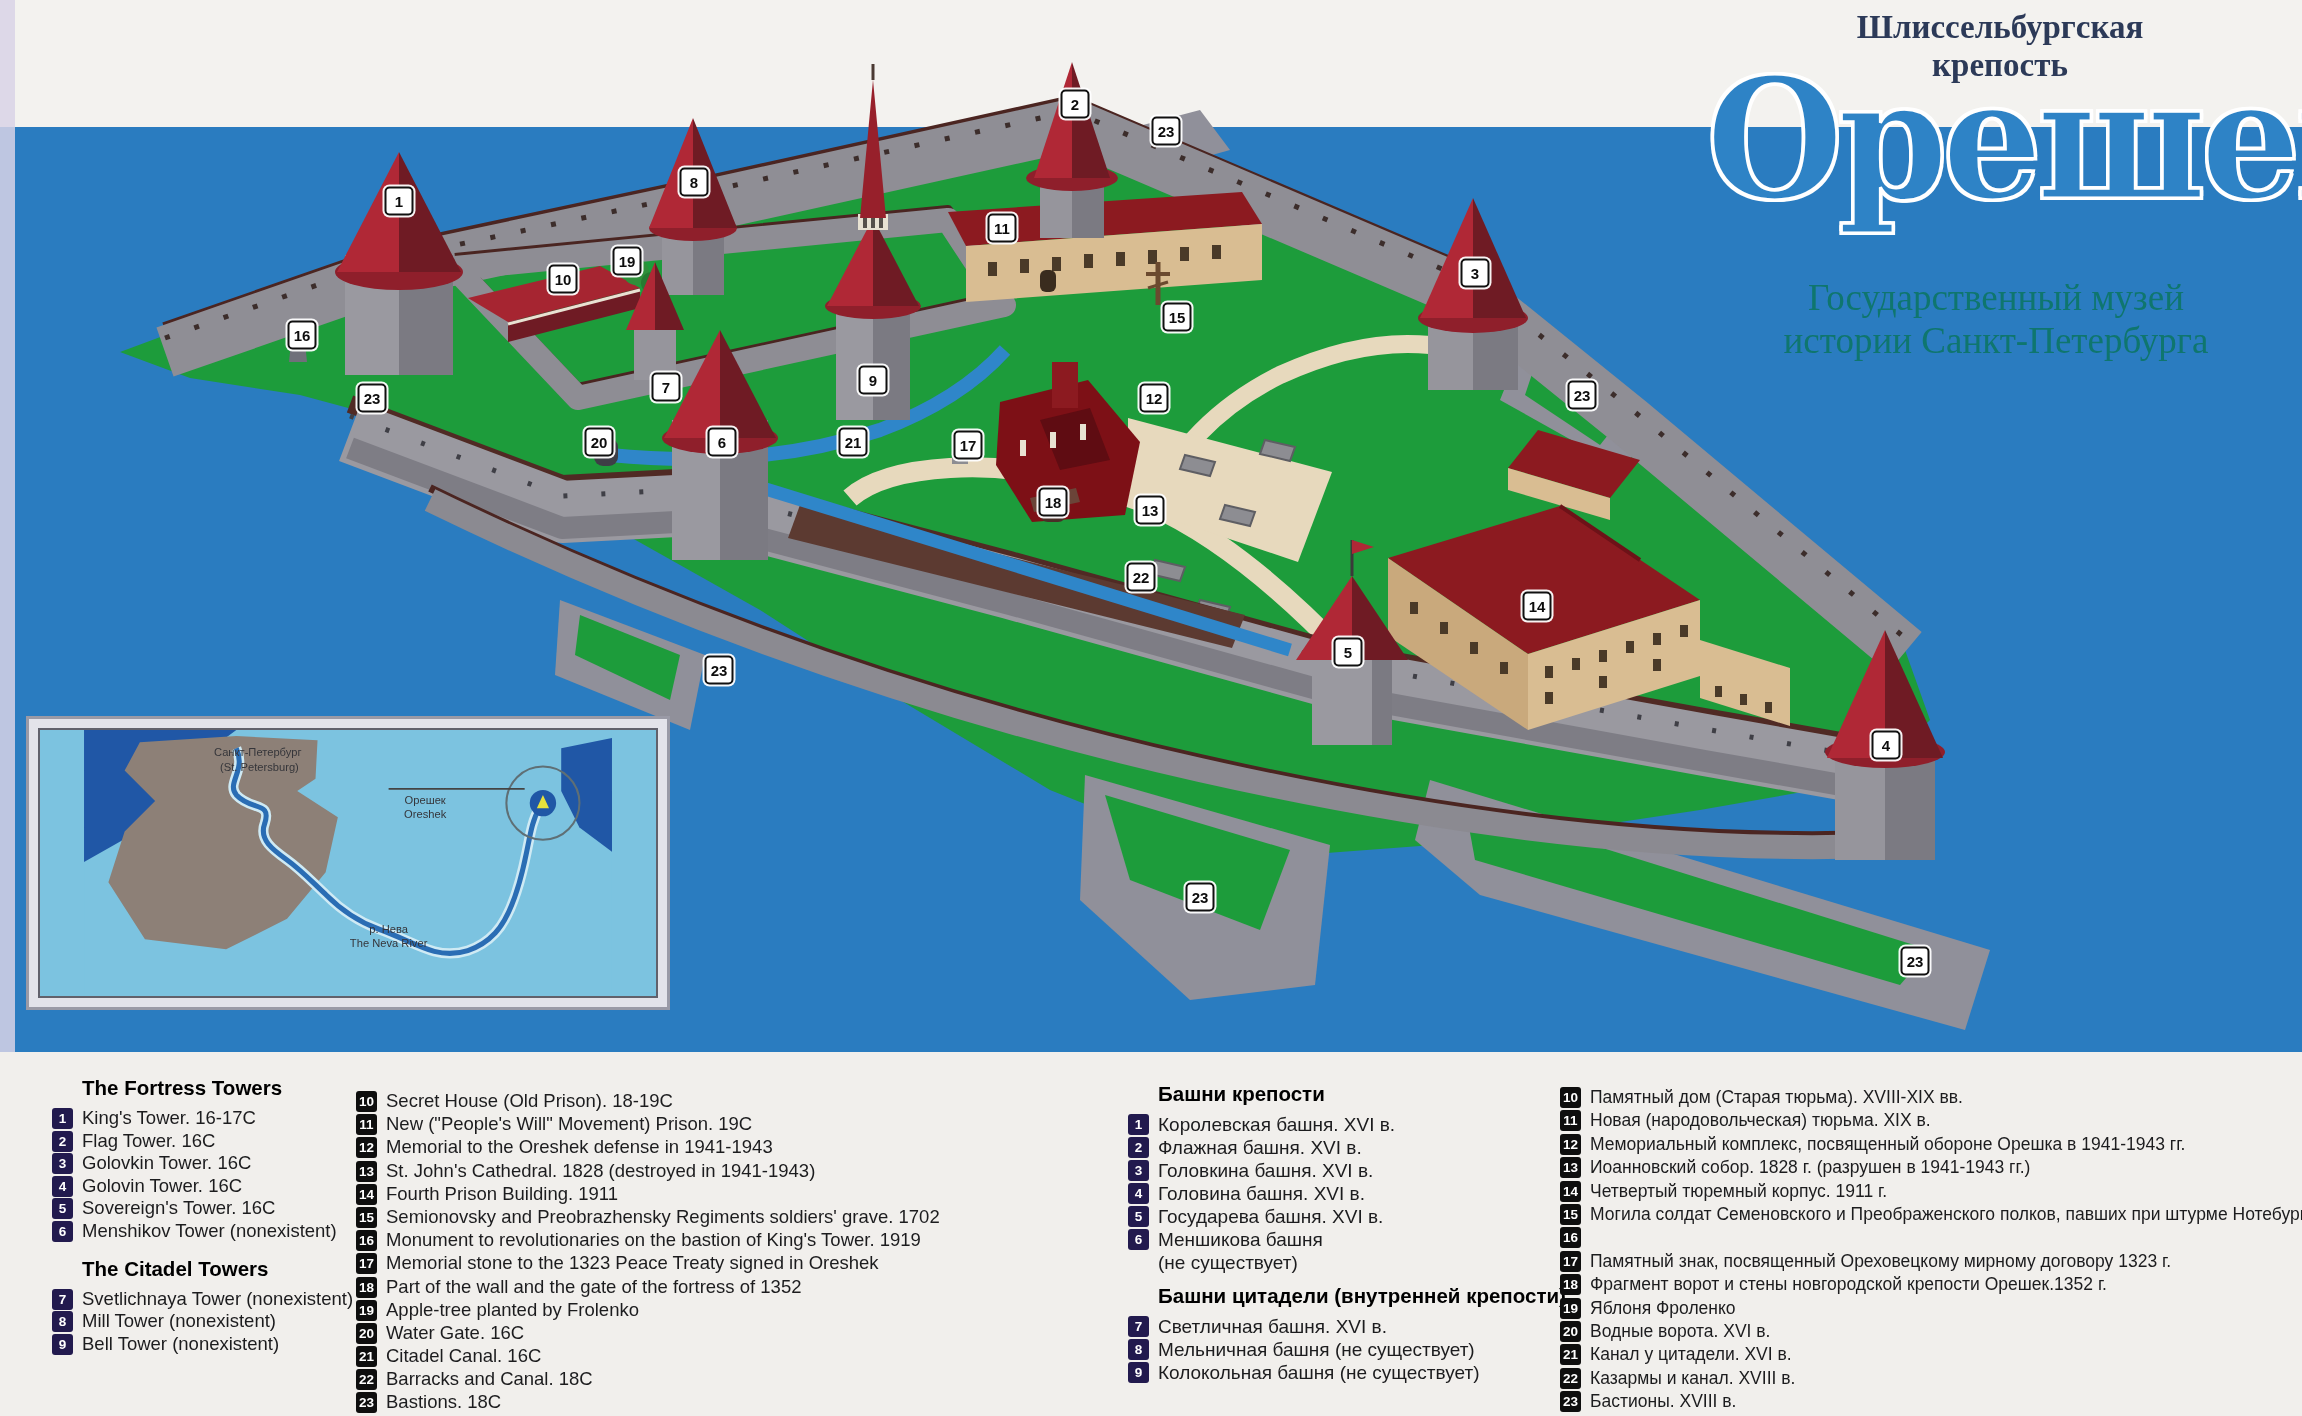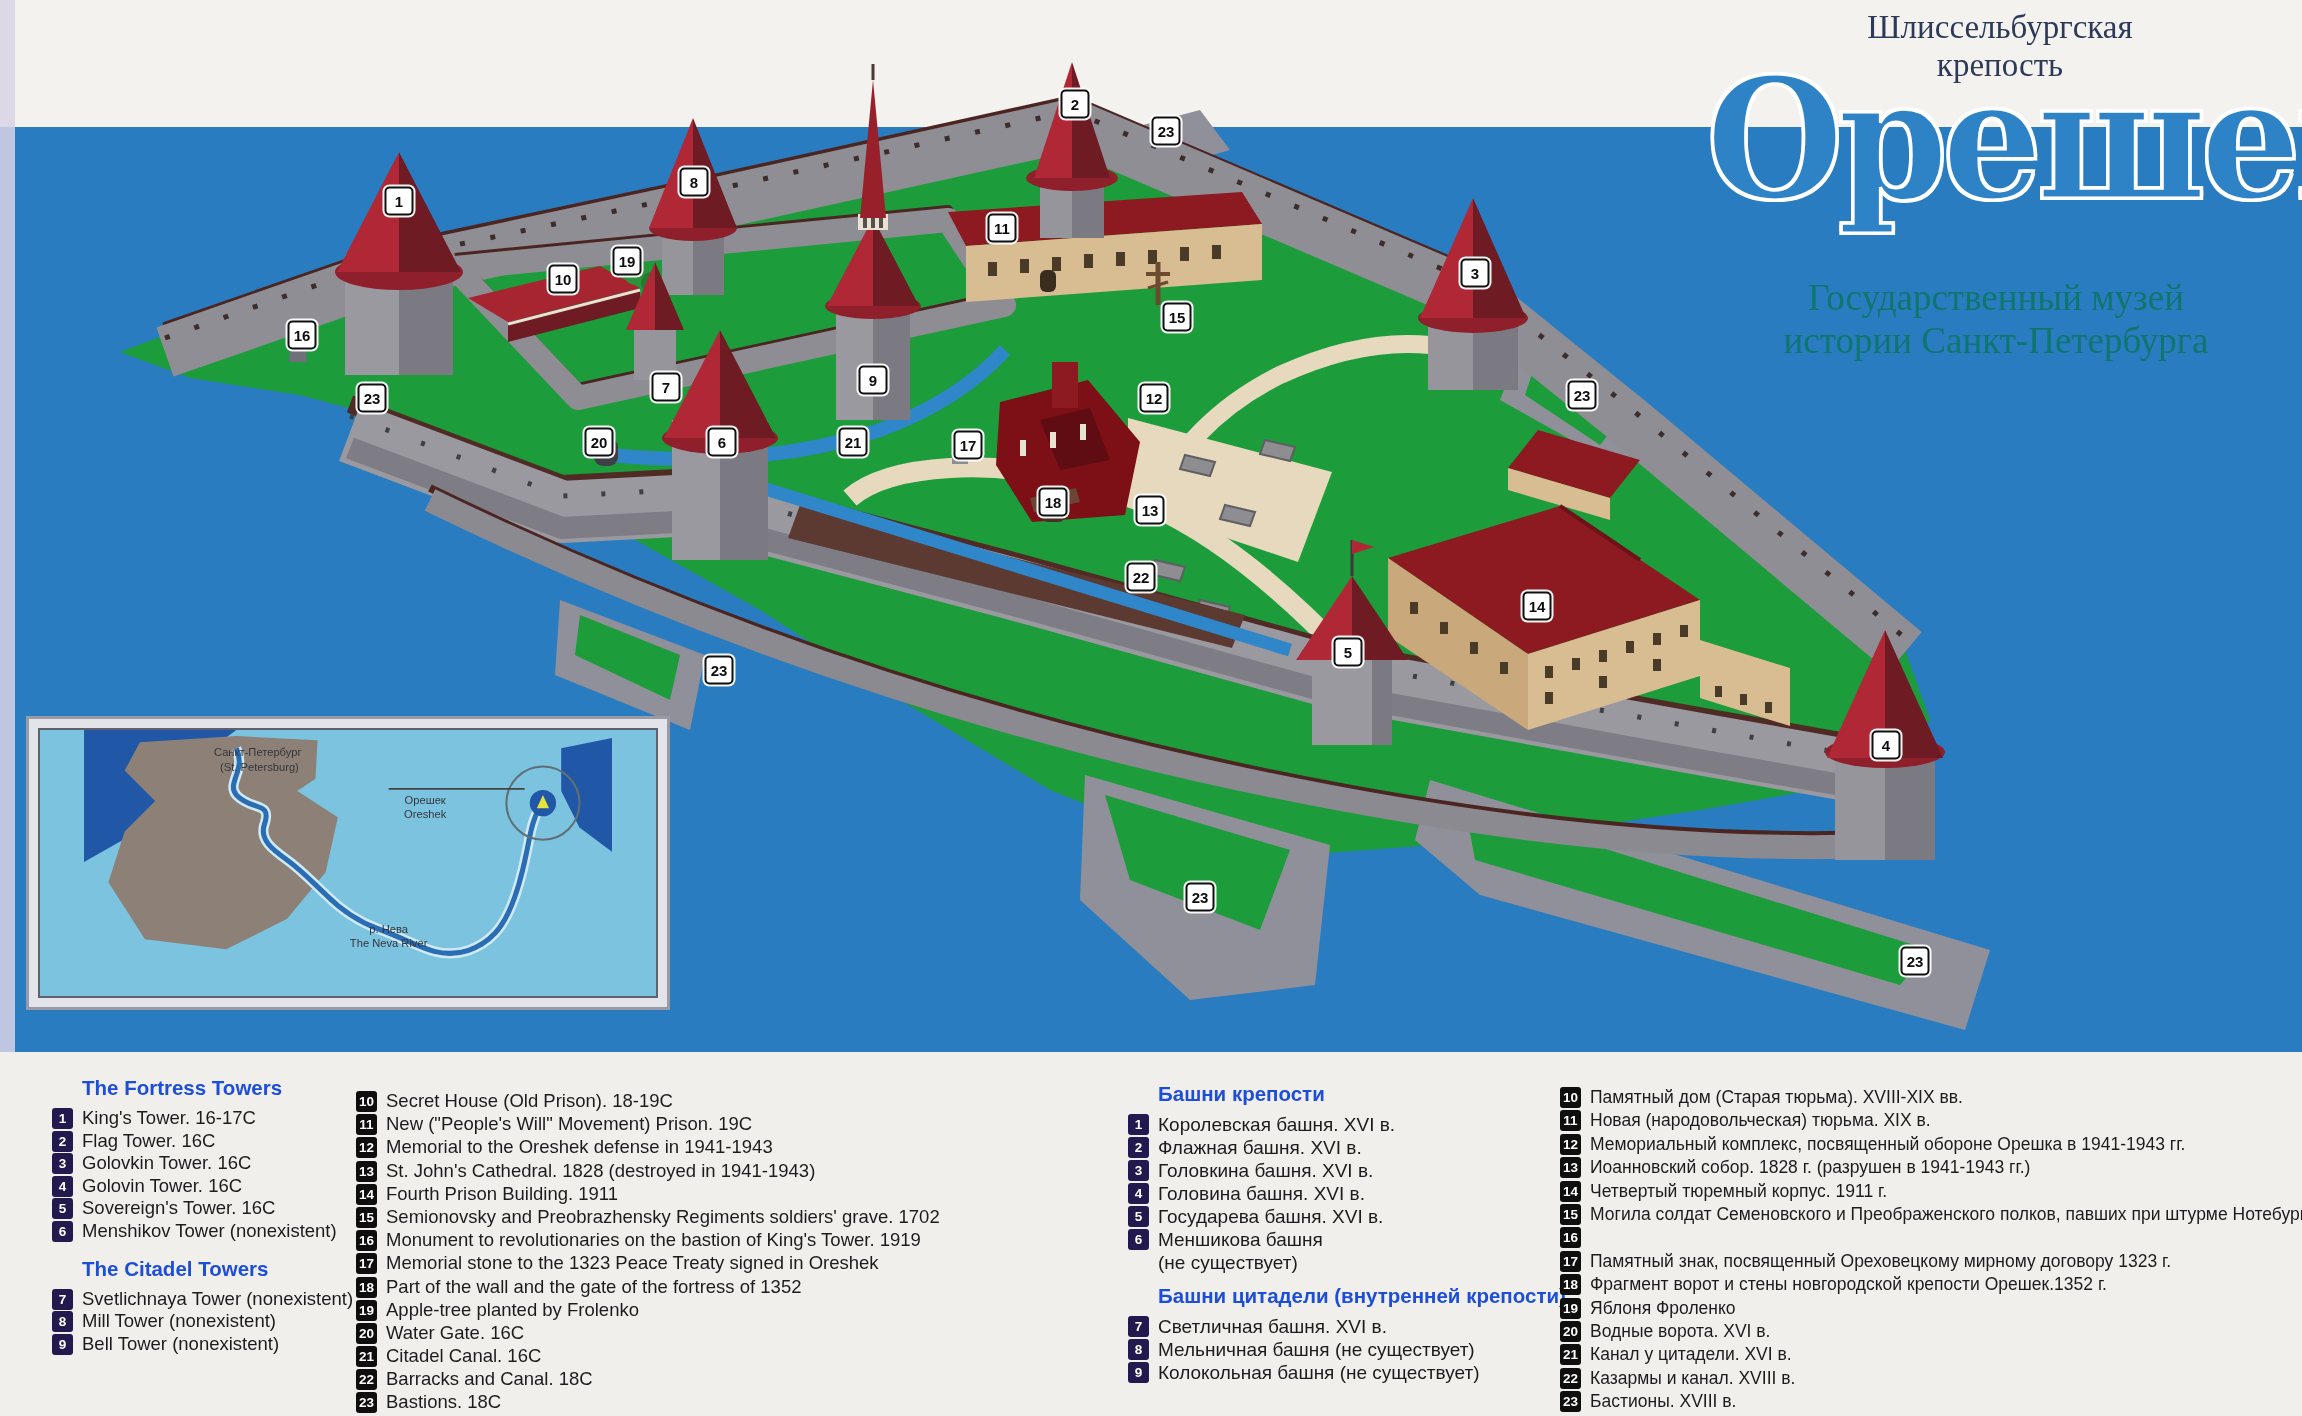--- a/index.html
+++ b/index.html
@@ -7,35 +7,35 @@
          font-family:"Liberation Sans",sans-serif;}
   
   .band-top{position:absolute;left:0;top:0;width:2302px;height:127px;background:#f3f2ef;}
   .sea{position:absolute;left:0;top:127px;width:2302px;height:925px;background:#2a7cc0;}
   .band-legend{position:absolute;left:0;top:1052px;width:2302px;height:364px;background:#f1efec;}
   .edge-strip{position:absolute;left:0;top:0;width:15px;height:1052px;background:#d8d3e6;opacity:.85;}
   
   #fortsvg{position:absolute;left:0;top:0;width:2302px;height:1060px;}
   
   .title-block{position:absolute;left:1700px;top:8px;width:600px;text-align:center;
-    font-family:"Liberation Serif",serif;font-size:33px;font-weight:400;color:#2c3a58;line-height:38px;}
+    font-family:"Liberation Serif",serif;font-size:33px;font-weight:700;color:#2c3a58;line-height:38px;}
   .logo{position:absolute;left:1706px;top:40px;width:596px;text-align:center;
     font-family:"DejaVu Serif",serif;font-weight:bold;font-size:158px;line-height:200px;
     color:#2e83c6;letter-spacing:-6px;-webkit-text-stroke:3px #ffffff;
     text-shadow:-2px -2px 0 #fff,2px -2px 0 #fff,-2px 2px 0 #fff,2px 2px 0 #fff;
     transform:scaleY(1.06);}
   .subtitle{position:absolute;left:1690px;top:276px;width:612px;text-align:center;
     font-family:"Liberation Serif",serif;font-size:37px;color:#0f766e;line-height:43px;}
   
   .mk{position:absolute;width:25px;height:25px;background:#fff;border:2px solid #101010;border-radius:5px;
       box-shadow:0 0 0 2px rgba(255,255,255,.95);color:#0d0d0d;font-weight:bold;font-size:15px;
       display:flex;align-items:center;justify-content:center;transform:translate(-50%,-50%);z-index:6;}
   
   .lg-col{position:absolute;color:#1c1c1e;}
-  .lg-h{font-weight:bold;font-size:20.5px;color:#1d4ed8;margin:0 0 7px 30px;white-space:nowrap;}
+  .lg-h{font-weight:bold;font-size:20.5px;color:#000000;margin:0 0 7px 30px;white-space:nowrap;}
   .lg-row{display:flex;align-items:flex-start;gap:9px;min-height:22.6px;}
   .lg-row .txt{font-size:18.5px;white-space:nowrap;line-height:22.6px;}
   .badge{min-width:21px;height:21px;border-radius:3px;display:flex;align-items:center;justify-content:center;
          font-weight:bold;font-size:13.5px;color:#fff;margin-top:1px;}
   .b-navy{background:#221a4e}.b-black{background:#0e0e0e}
   #col-en-items .lg-row{min-height:23.2px}
   #col-ru-towers .txt{font-size:19px;line-height:23px}
   #col-ru-towers .lg-row{min-height:23px}
   #col-ru-items .txt{font-size:17.5px;line-height:23.4px}
   #col-ru-items .lg-row{min-height:23.4px}

